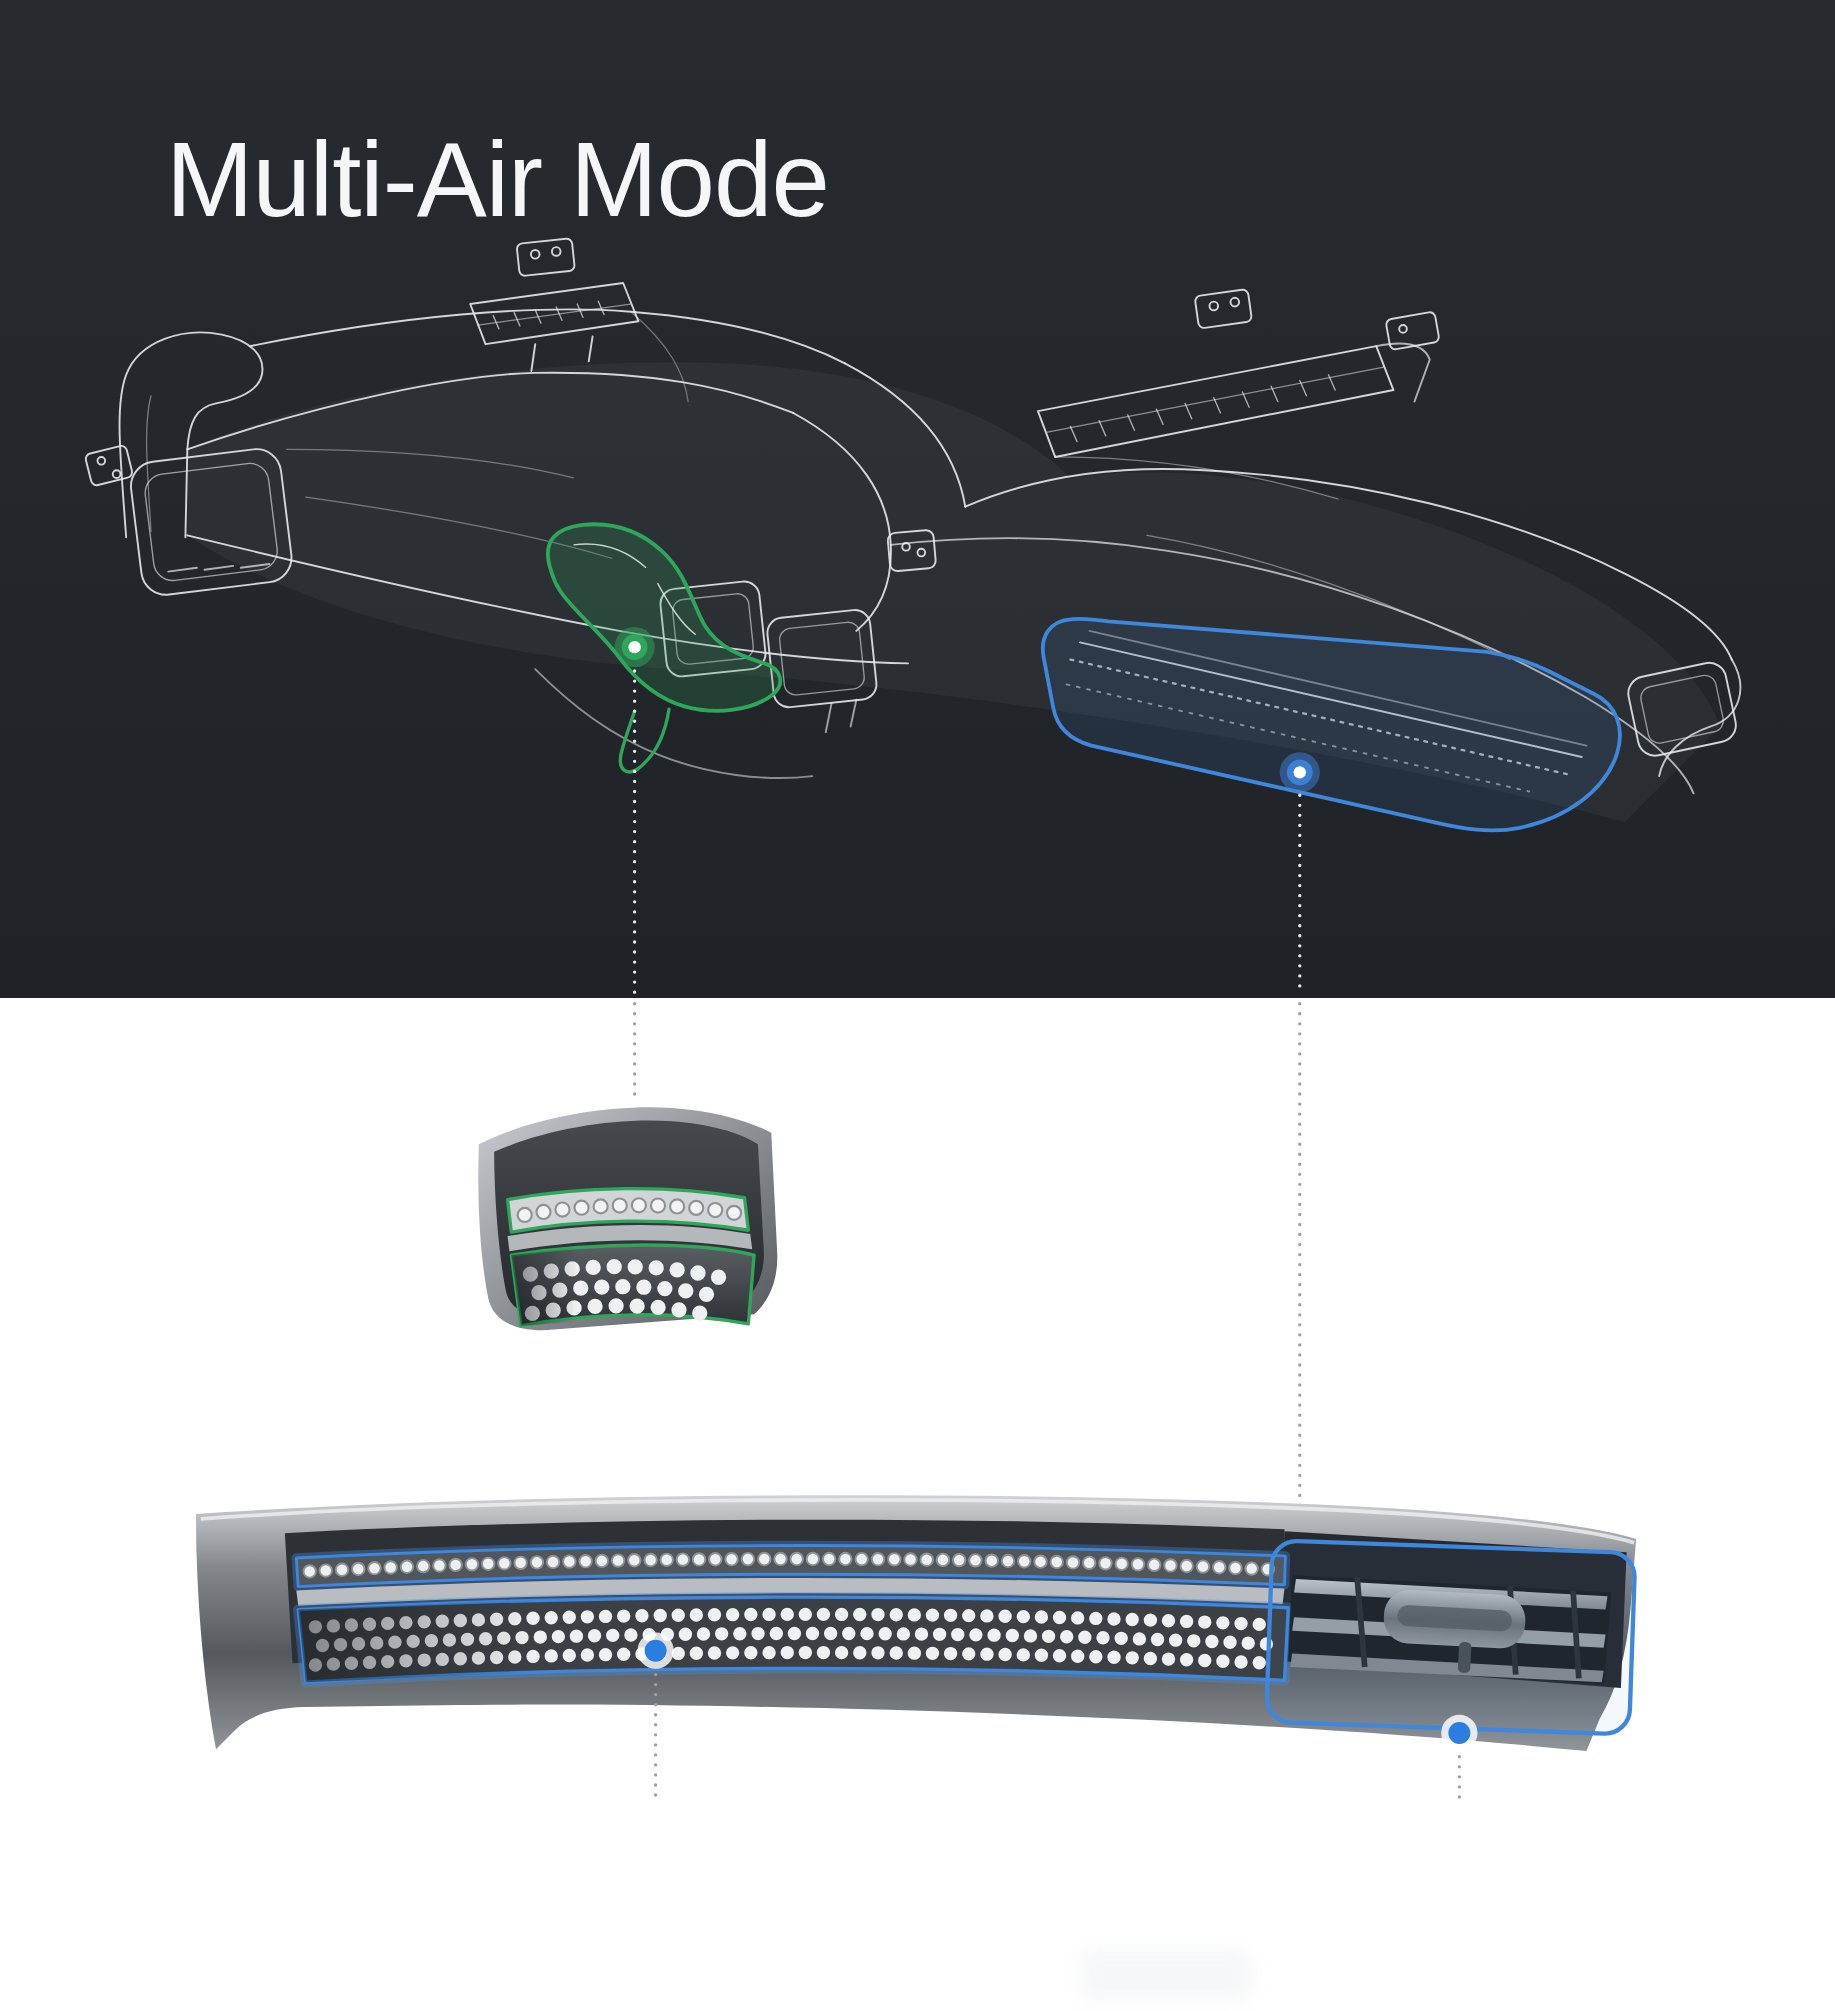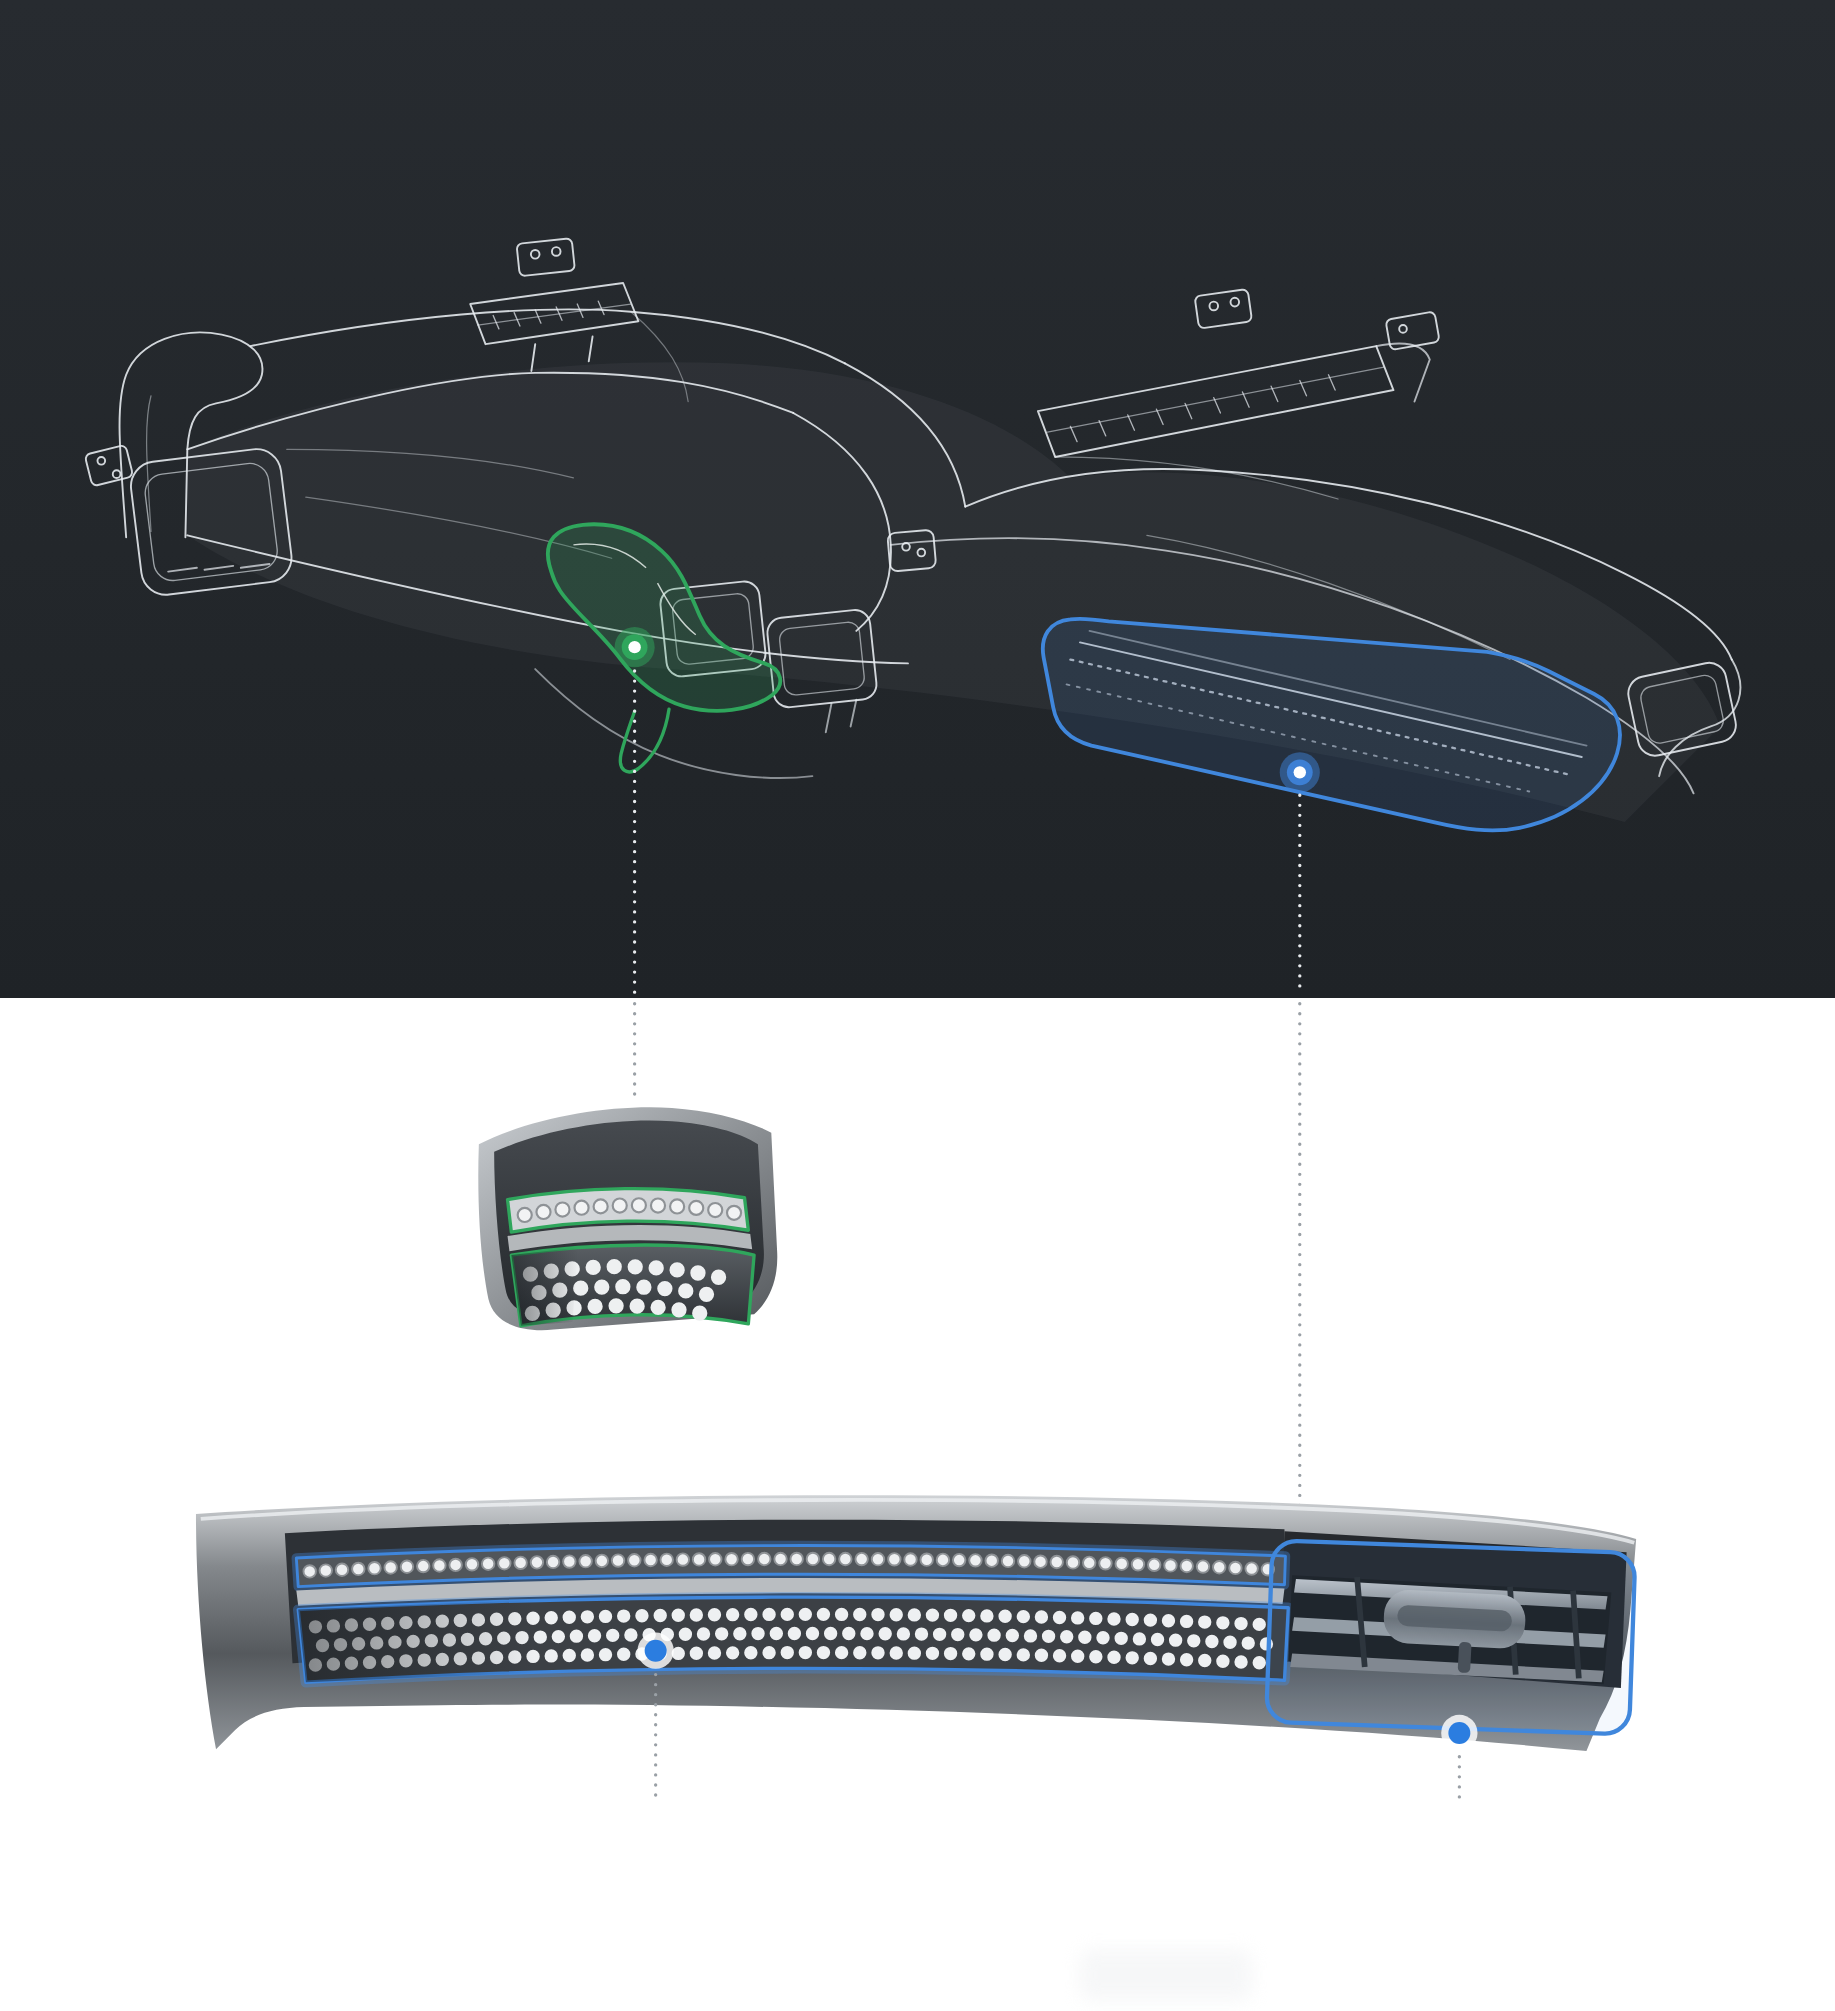--- a/index.html
+++ b/index.html
@@ -13,20 +13,21 @@
   svg{position:absolute;left:0;top:0;display:block;}
   #artifact{position:absolute;left:1080px;top:1950px;width:172px;height:50px;
         background:#eceef0;opacity:.45;border-radius:9.6px;filter:blur(8.6px);}
 </style>
 </head>
 <body>
 
 <div id="page">
 
   <div id="dark-section">
+    <div class="page-title">Multi-Air Mode</div>
 
     <svg width="1835" height="998" viewBox="0 0 1920 1044">
 
       <path d="M196,470 C340,408 560,372 760,380 C940,388 1060,440 1120,500
                C1240,480 1420,510 1580,580 C1700,632 1780,700 1800,760
                L1700,860 C1400,780 1000,720 700,700 C480,684 300,630 196,560 Z" fill="rgba(215,225,233,0.05)" stroke="none"></path>
 
       <g stroke="rgba(233,238,243,0.88)" fill="none" stroke-width="2" stroke-linejoin="round" stroke-linecap="round">
 
         <path d="M132,562 C126,478 120,424 132,392 C146,356 192,342 232,350 C262,356 278,372 274,392 C270,410 248,418 226,422 C206,426 198,440 196,470 L194,562"></path>

